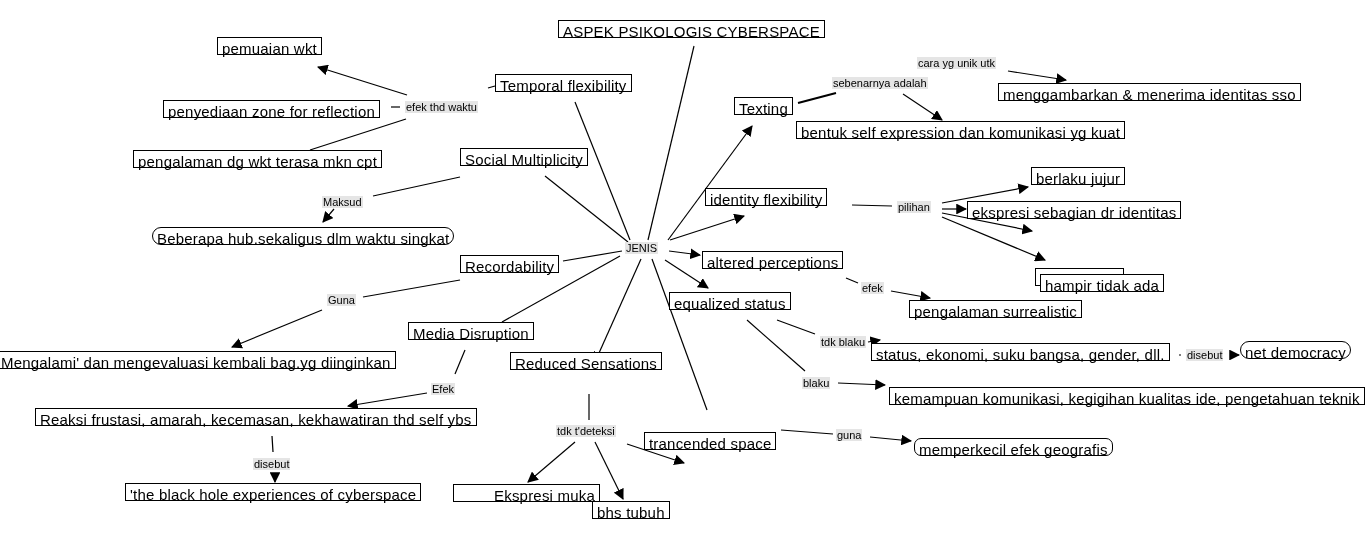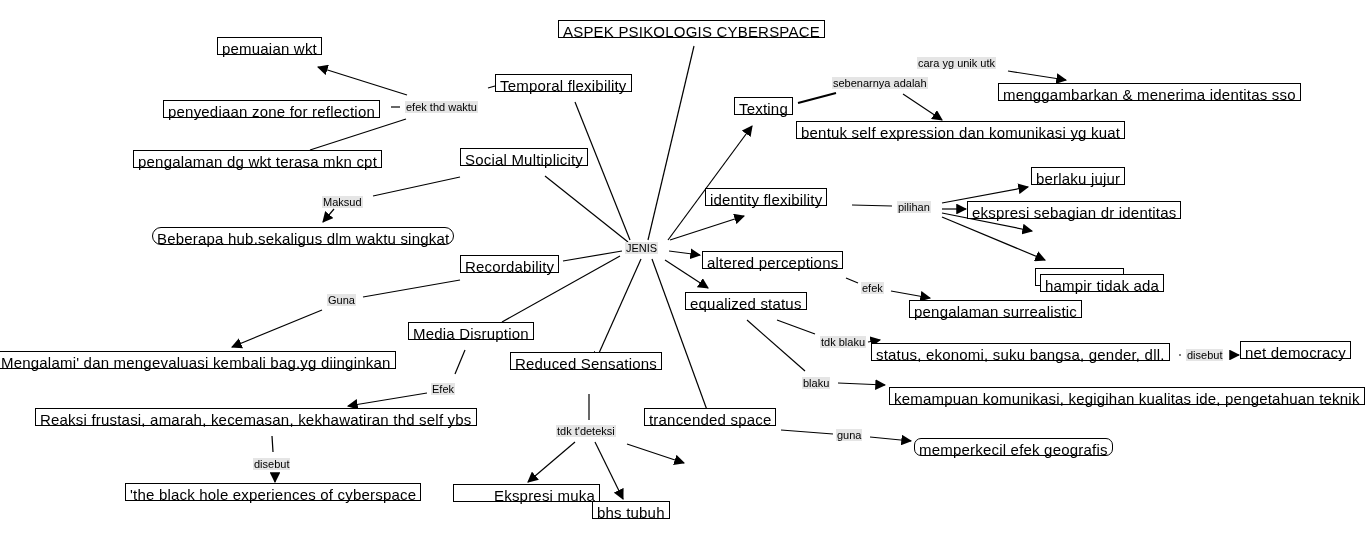--- a/index.html
+++ b/index.html
@@ -101,25 +101,25 @@
   <div class="node" style="left:734px;top:97px;">Texting</div>
   <div class="node" style="left:796px;top:121px;">bentuk self expression dan komunikasi yg kuat</div>
   <div class="node" style="left:998px;top:83px;">menggambarkan &amp; menerima identitas sso</div>
   <div class="node" style="left:705px;top:188px;">identity flexibility</div>
   <div class="node" style="left:1031px;top:167px;">berlaku jujur</div>
   <div class="node" style="left:967px;top:201px;">ekspresi sebagian dr identitas</div>
   <div class="node" style="left:1035px;top:232px;margin-top:36px;">anonymous</div>
   <div class="node" style="left:1020px;top:274px;margin-left:20px;">hampir tidak ada</div>
   <div class="node" style="left:702px;top:251px;">altered perceptions</div>
   <div class="node" style="left:909px;top:300px;">pengalaman surrealistic</div>
-  <div class="node" style="left:669px;top:292px;margin-left:16px;">equalized status</div>
+  <div class="node" style="left:669px;top:292px;">equalized status</div>
   <div class="node" style="left:871px;top:343px;">status, ekonomi, suku bangsa, gender, dll.</div>
-  <div class="node" style="left:1240px;top:341px;">net democracy</div>
+  <div class="node" style="left:1240px;top:341px;border-radius:9px;">net democracy</div>
   <div class="node" style="left:889px;top:387px;">kemampuan komunikasi, kegigihan kualitas ide, pengetahuan teknik</div>
-  <div class="node" style="left:644px;top:408px;">trancended space</div>
+  <div class="node" style="left:644px;top:432px;">trancended space</div>
   <div class="node" style="left:914px;top:438px;border-radius:7px;">memperkecil efek geografis</div>
 
   <div class="lbl" style="left:405px;top:101px;">efek thd waktu</div>
   <div class="lbl" style="left:322px;top:196px;">Maksud</div>
   <div class="lbl" style="left:327px;top:294px;">Guna</div>
   <div class="lbl" style="left:431px;top:383px;">Efek</div>
   <div class="lbl" style="left:253px;top:458px;">disebut</div>
   <div class="lbl" style="left:556px;top:425px;">tdk t'deteksi</div>
   <div class="lbl" style="left:832px;top:77px;">sebenarnya adalah</div>
   <div class="lbl" style="left:917px;top:57px;">cara yg unik utk</div>

